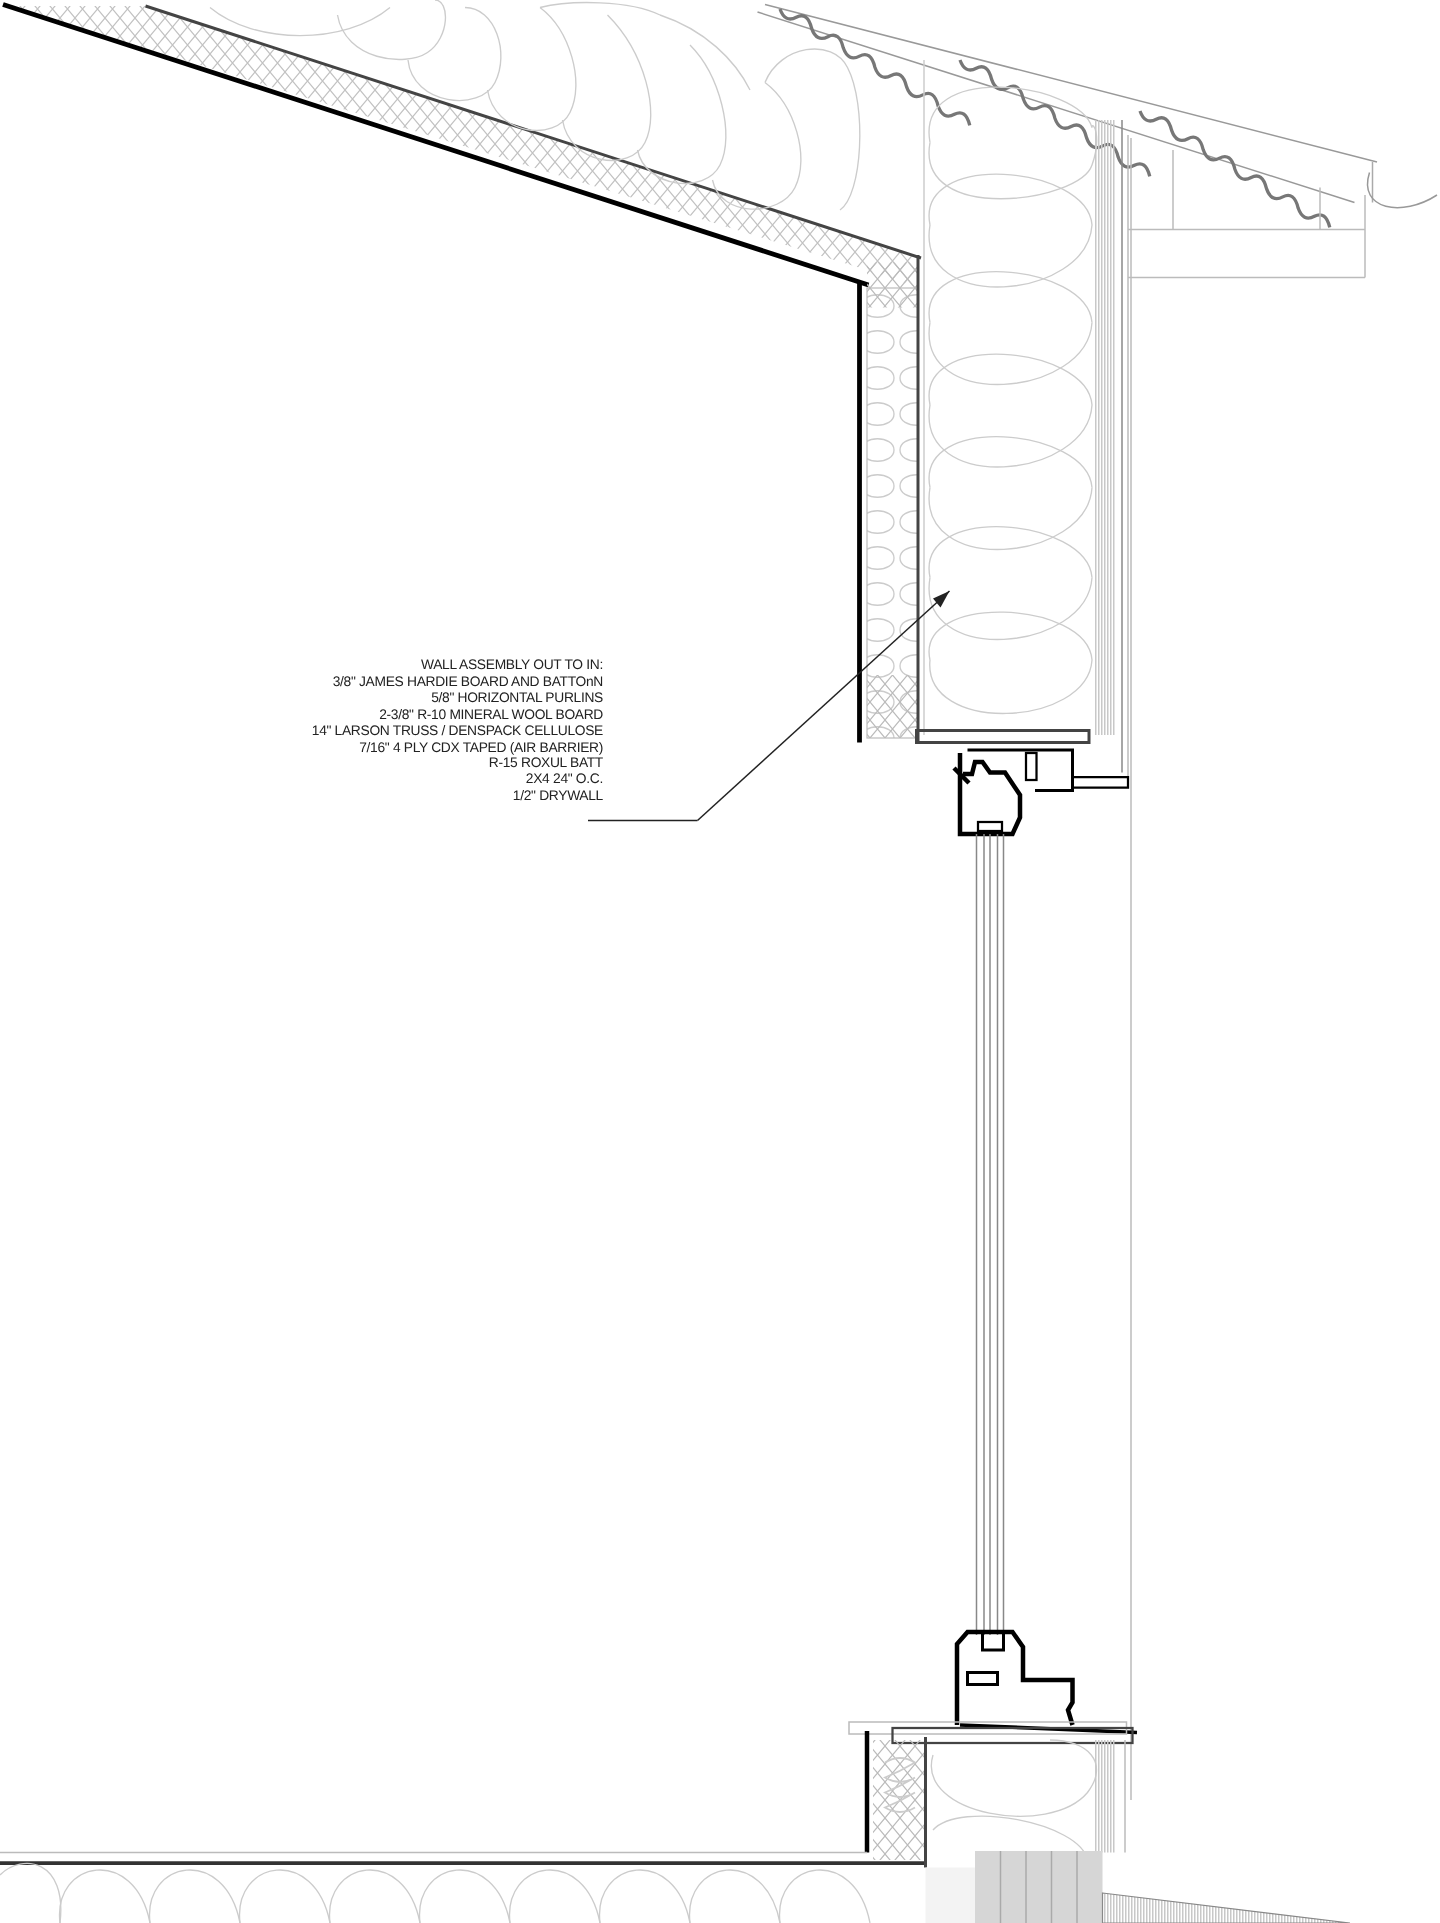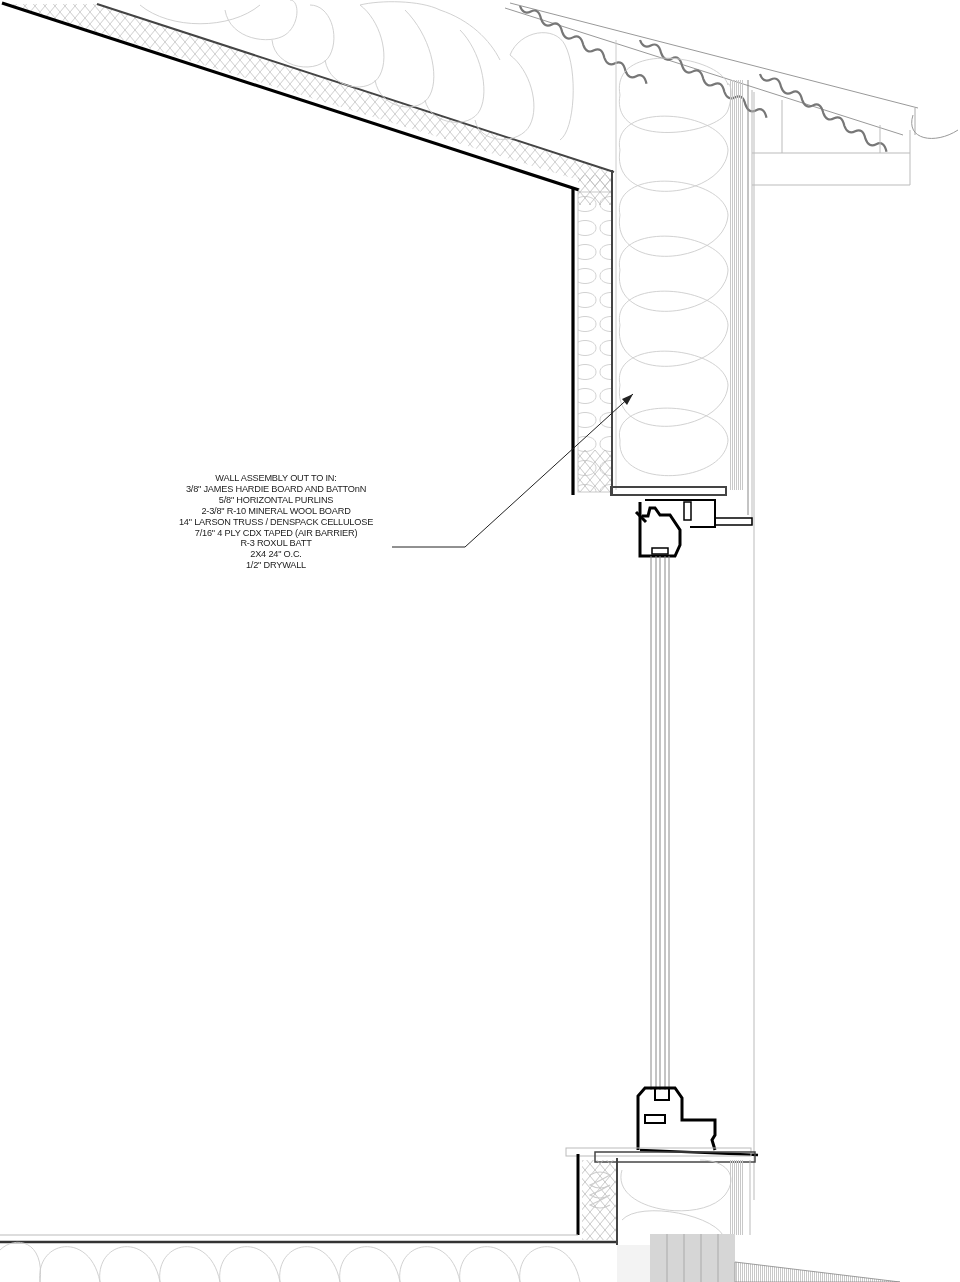--- a/index.html
+++ b/index.html
@@ -1,18 +1,18 @@
 <!DOCTYPE html>
 <html><head>
   <meta charset="utf-8">
   <style>
     html, body { margin: 0; padding: 0; background: #ffffff; }
     body { width: 960px; height: 1282px; overflow: hidden; position: relative; font-family: "Liberation Sans", sans-serif; }
     #drawing { position: absolute; left: 0; top: 0; width: 960px; height: 1282px; }
-    .note { position: absolute; left: 150px; top: 473px; width: 252px; text-align: center; font-family: "Liberation Sans", sans-serif; font-size: 9.2px; line-height: 10.9px; color: #222; letter-spacing: -0.2px; }
+    .note { position: absolute; left: 150px; top: 438px; width: 252px; text-align: right; font-family: "Liberation Sans", sans-serif; font-size: 9.2px; line-height: 10.9px; color: #222; letter-spacing: -0.2px; }
     .note div { white-space: nowrap; }
   </style>
 </head>
 <body>
 
 <svg id="drawing" viewBox="0 0 960 1282" xmlns="http://www.w3.org/2000/svg">
   <defs>
     <pattern id="xhatch" width="10" height="12" patternUnits="userSpaceOnUse">
       <path d="M0 0 L10 12 M10 0 L0 12" stroke="#bbb" stroke-width="0.8" fill="none"></path>
     </pattern>
@@ -180,16 +180,16 @@
   </g>
 </svg>
 
 <div class="note">
   <div>WALL ASSEMBLY OUT TO IN:</div>
   <div>3/8" JAMES HARDIE BOARD AND BATTOnN</div>
   <div>5/8" HORIZONTAL PURLINS</div>
   <div>2-3/8" R-10 MINERAL WOOL BOARD</div>
   <div>14" LARSON TRUSS / DENSPACK CELLULOSE</div>
   <div>7/16" 4 PLY CDX TAPED (AIR BARRIER)</div>
-  <div>R-3 ROXUL BATT</div>
+  <div>R-15 ROXUL BATT</div>
   <div>2X4 24" O.C.</div>
   <div>1/2" DRYWALL</div>
 </div>
 
 </body></html>

